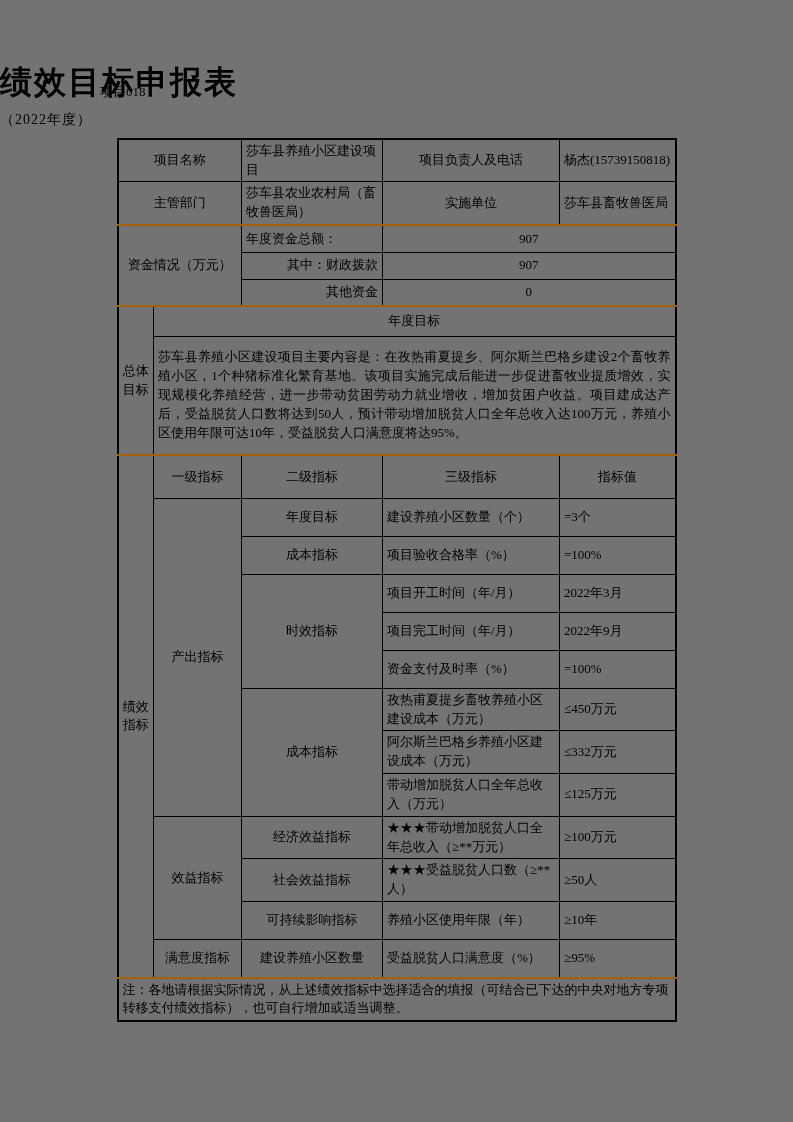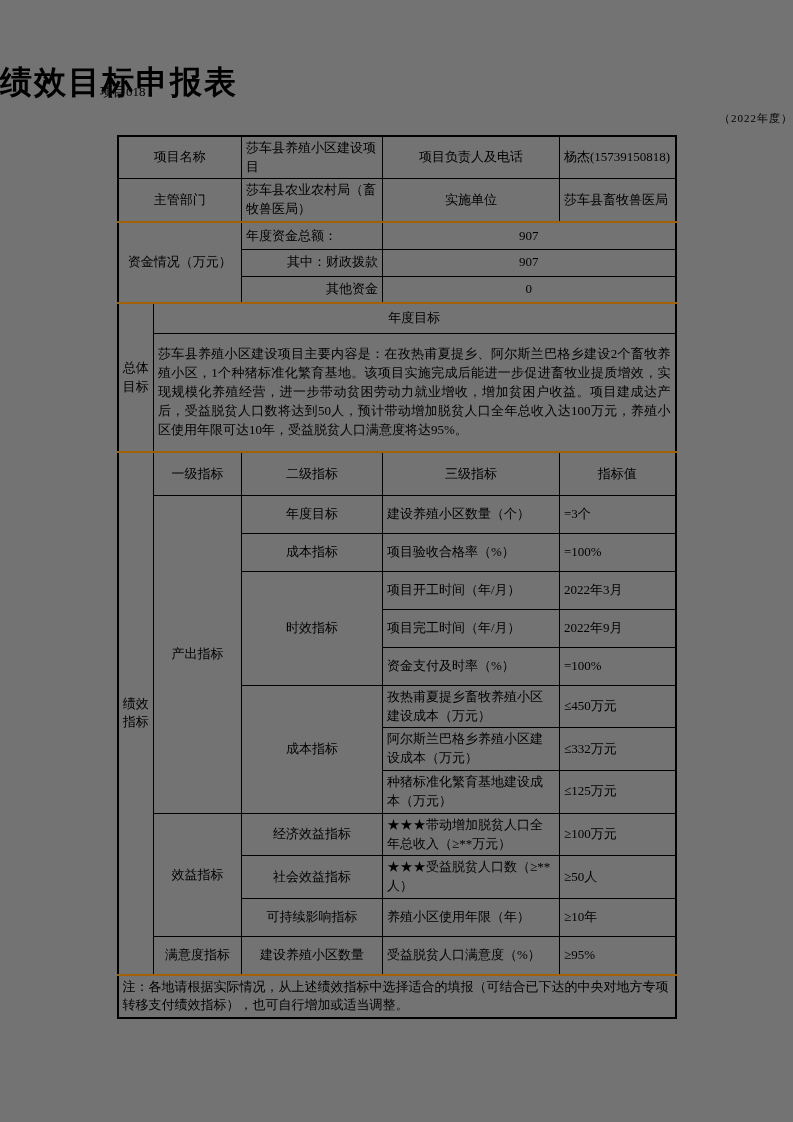--- a/index.html
+++ b/index.html
@@ -10,21 +10,21 @@
   }
   .doc-number {
     position:absolute; left:100px; top:84px;
     font-size:13px; line-height:1.2;
   }
   .title {
     margin:0; text-align:left; font-size:32px; font-weight:bold;
     letter-spacing:2px; line-height:1.15;
   }
   .subtitle {
-    margin-top:10px; text-align:right; font-size:11px; font-weight:normal;
+    margin-top:10px; text-align:left; font-size:14px; font-weight:normal;
     letter-spacing:1px;
   }
   table.form {
     width:558px; margin:9px auto 0 auto;
     border-collapse:collapse; table-layout:fixed;
     font-size:13px; border:2px solid #000;
   }
   table.form td, table.form th {
     border:1px solid #000; padding:2px 4px; vertical-align:middle;
     font-weight:normal; line-height:1.45; overflow:hidden;
@@ -128,21 +128,21 @@
     <tr style="height:38px">
       <td rowspan="3" class="c">成本指标</td>
       <td class="l">孜热甫夏提乡畜牧养殖小区建设成本（万元）</td>
       <td class="l">≤450万元</td>
     </tr>
     <tr style="height:38px">
       <td class="l">阿尔斯兰巴格乡养殖小区建设成本（万元）</td>
       <td class="l">≤332万元</td>
     </tr>
     <tr style="height:38px">
-      <td class="l">种猪标准化繁育基地建设成本（万元）</td>
+      <td class="l">带动增加脱贫人口全年总收入（万元）</td>
       <td class="l">≤125万元</td>
     </tr>
     <tr style="height:38px">
       <td rowspan="3" class="c">效益指标</td>
       <td class="c">经济效益指标</td>
       <td class="l">★★★带动增加脱贫人口全年总收入（≥**万元）</td>
       <td class="l">≥100万元</td>
     </tr>
     <tr style="height:38px">
       <td class="c">社会效益指标</td>

